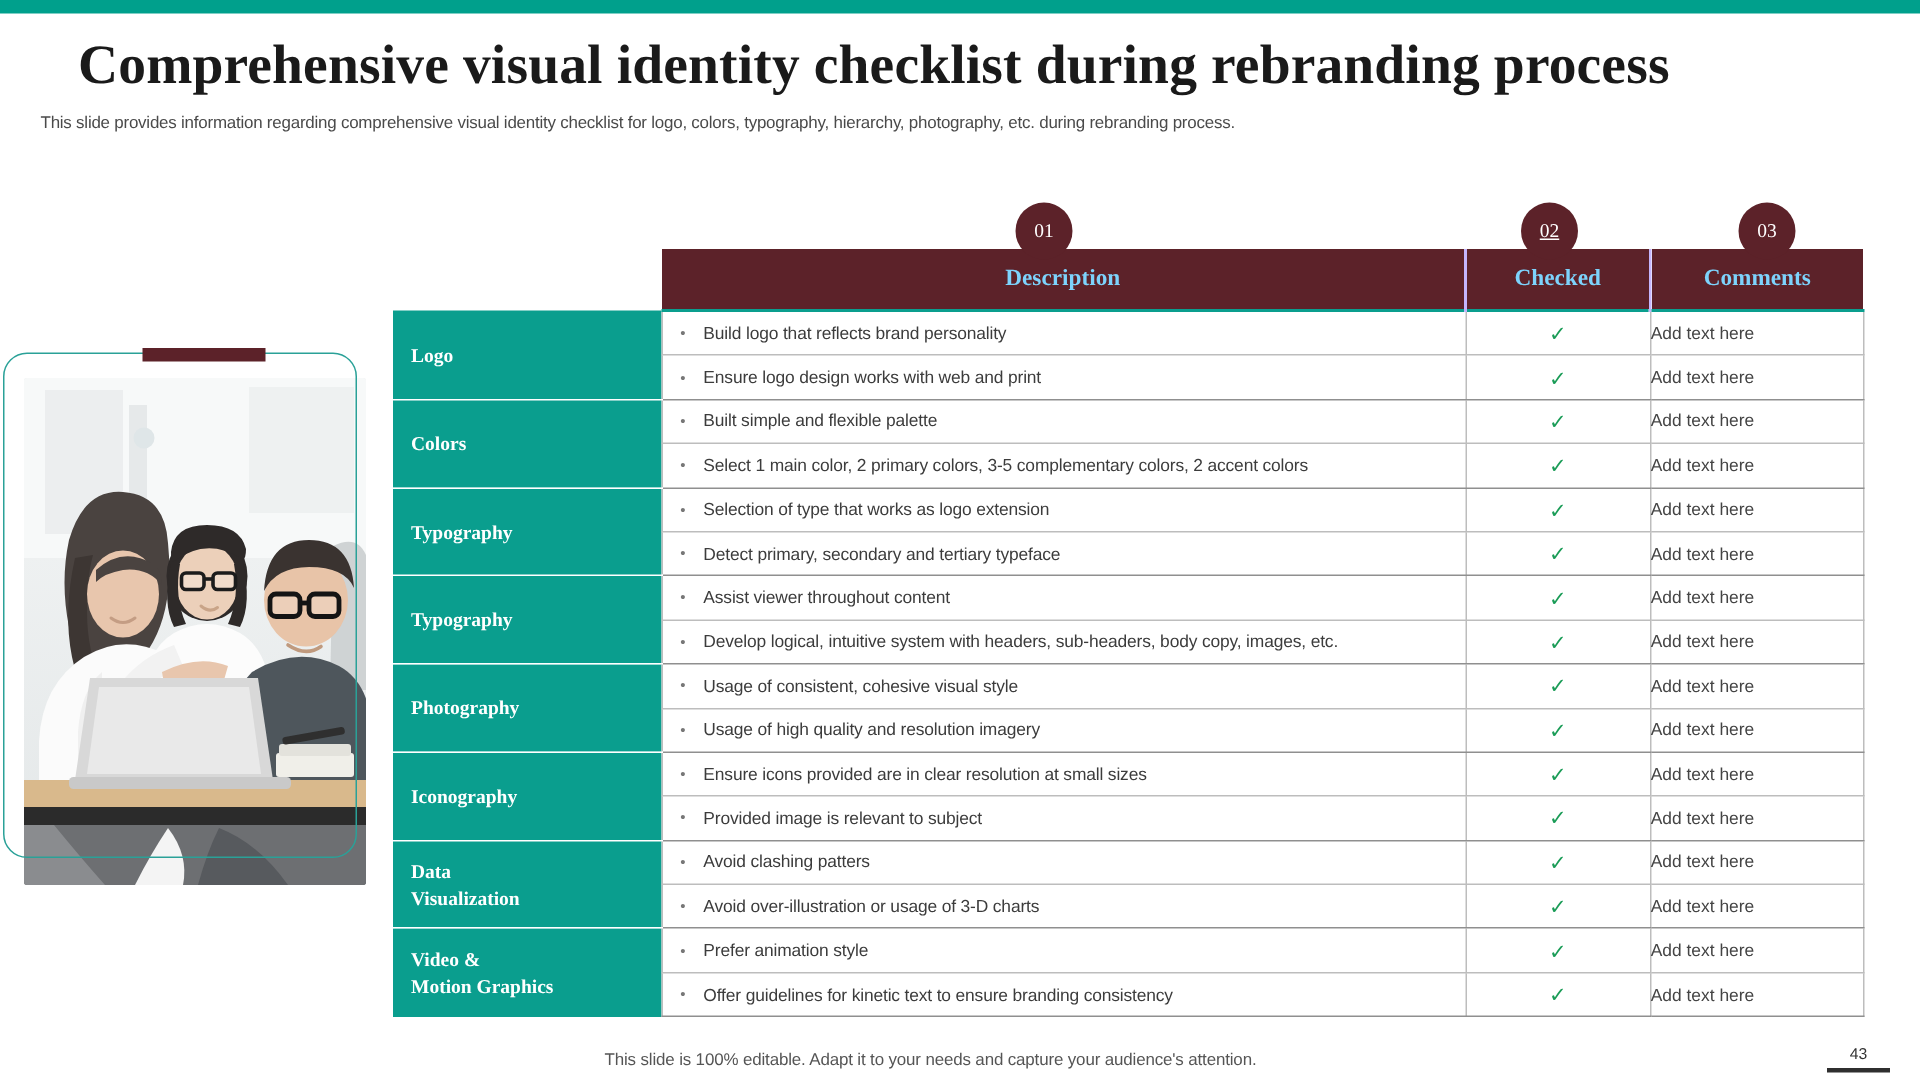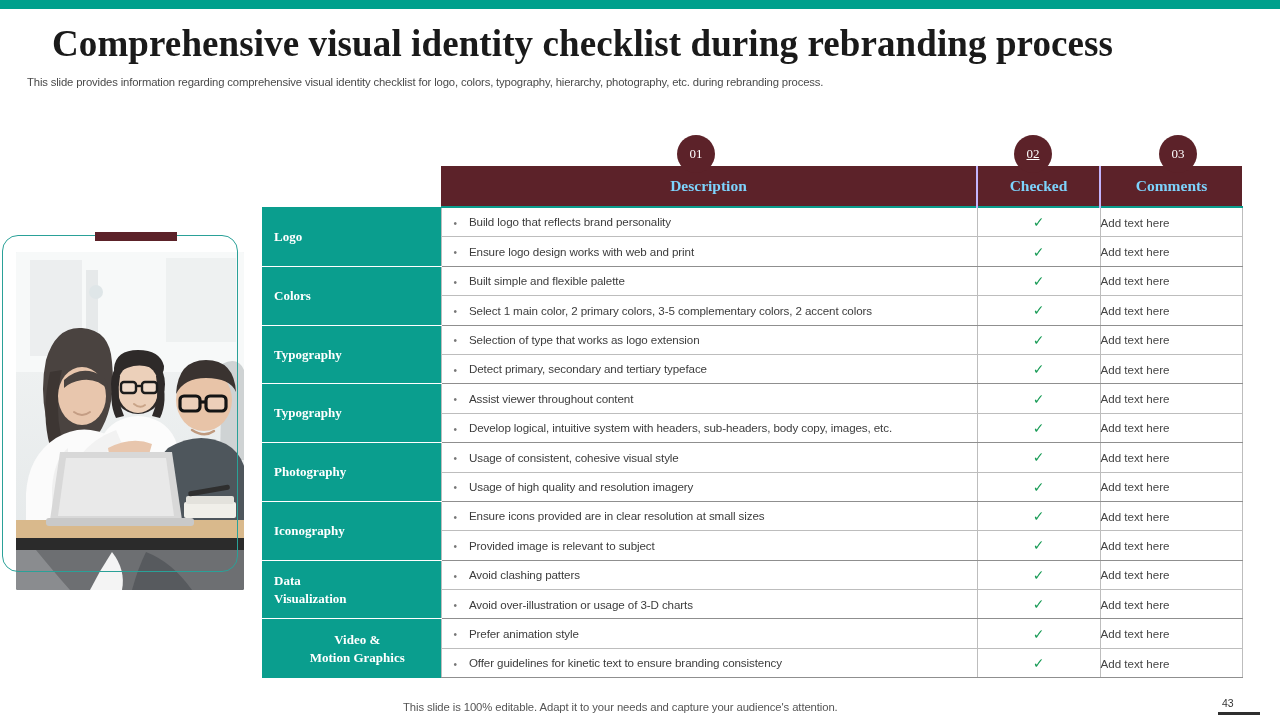--- a/index.html
+++ b/index.html
@@ -149,21 +149,21 @@
     background: #0a9e8e;
     color: #ffffff;
     font-family: "Liberation Serif", serif;
     font-weight: 700;
     font-size: 13px;
     padding-left: 12px;
     border-bottom: 1.5px solid #ffffff;
     vertical-align: middle;
     line-height: 1.35;
   }
-  td.cat.last { border-bottom: none; text-align: center; }
+  td.cat.last { border-bottom: none; }
 
   td.desc {
     height: 28.4px;
     font-size: 11.6px;
     color: #3c3c3c;
     padding-left: 12px;
     border-bottom: 1px solid #bdbdbd;
     border-left: 1px solid #bdbdbd;
     border-right: 1px solid #bdbdbd;
     white-space: nowrap;
@@ -205,21 +205,21 @@
     font-size: 11.3px;
     color: #555555;
     letter-spacing: -0.1px;
     white-space: nowrap;
   }
   .page-num {
     position: absolute;
     right: 24px;
     top: 697px;
     width: 34px;
-    text-align: left;
+    text-align: center;
     font-size: 10.5px;
     color: #333;
   }
   .page-rule {
     position: absolute;
     right: 20px;
     top: 712px;
     width: 42px;
     height: 3px;
     background: #2f2f2f;

